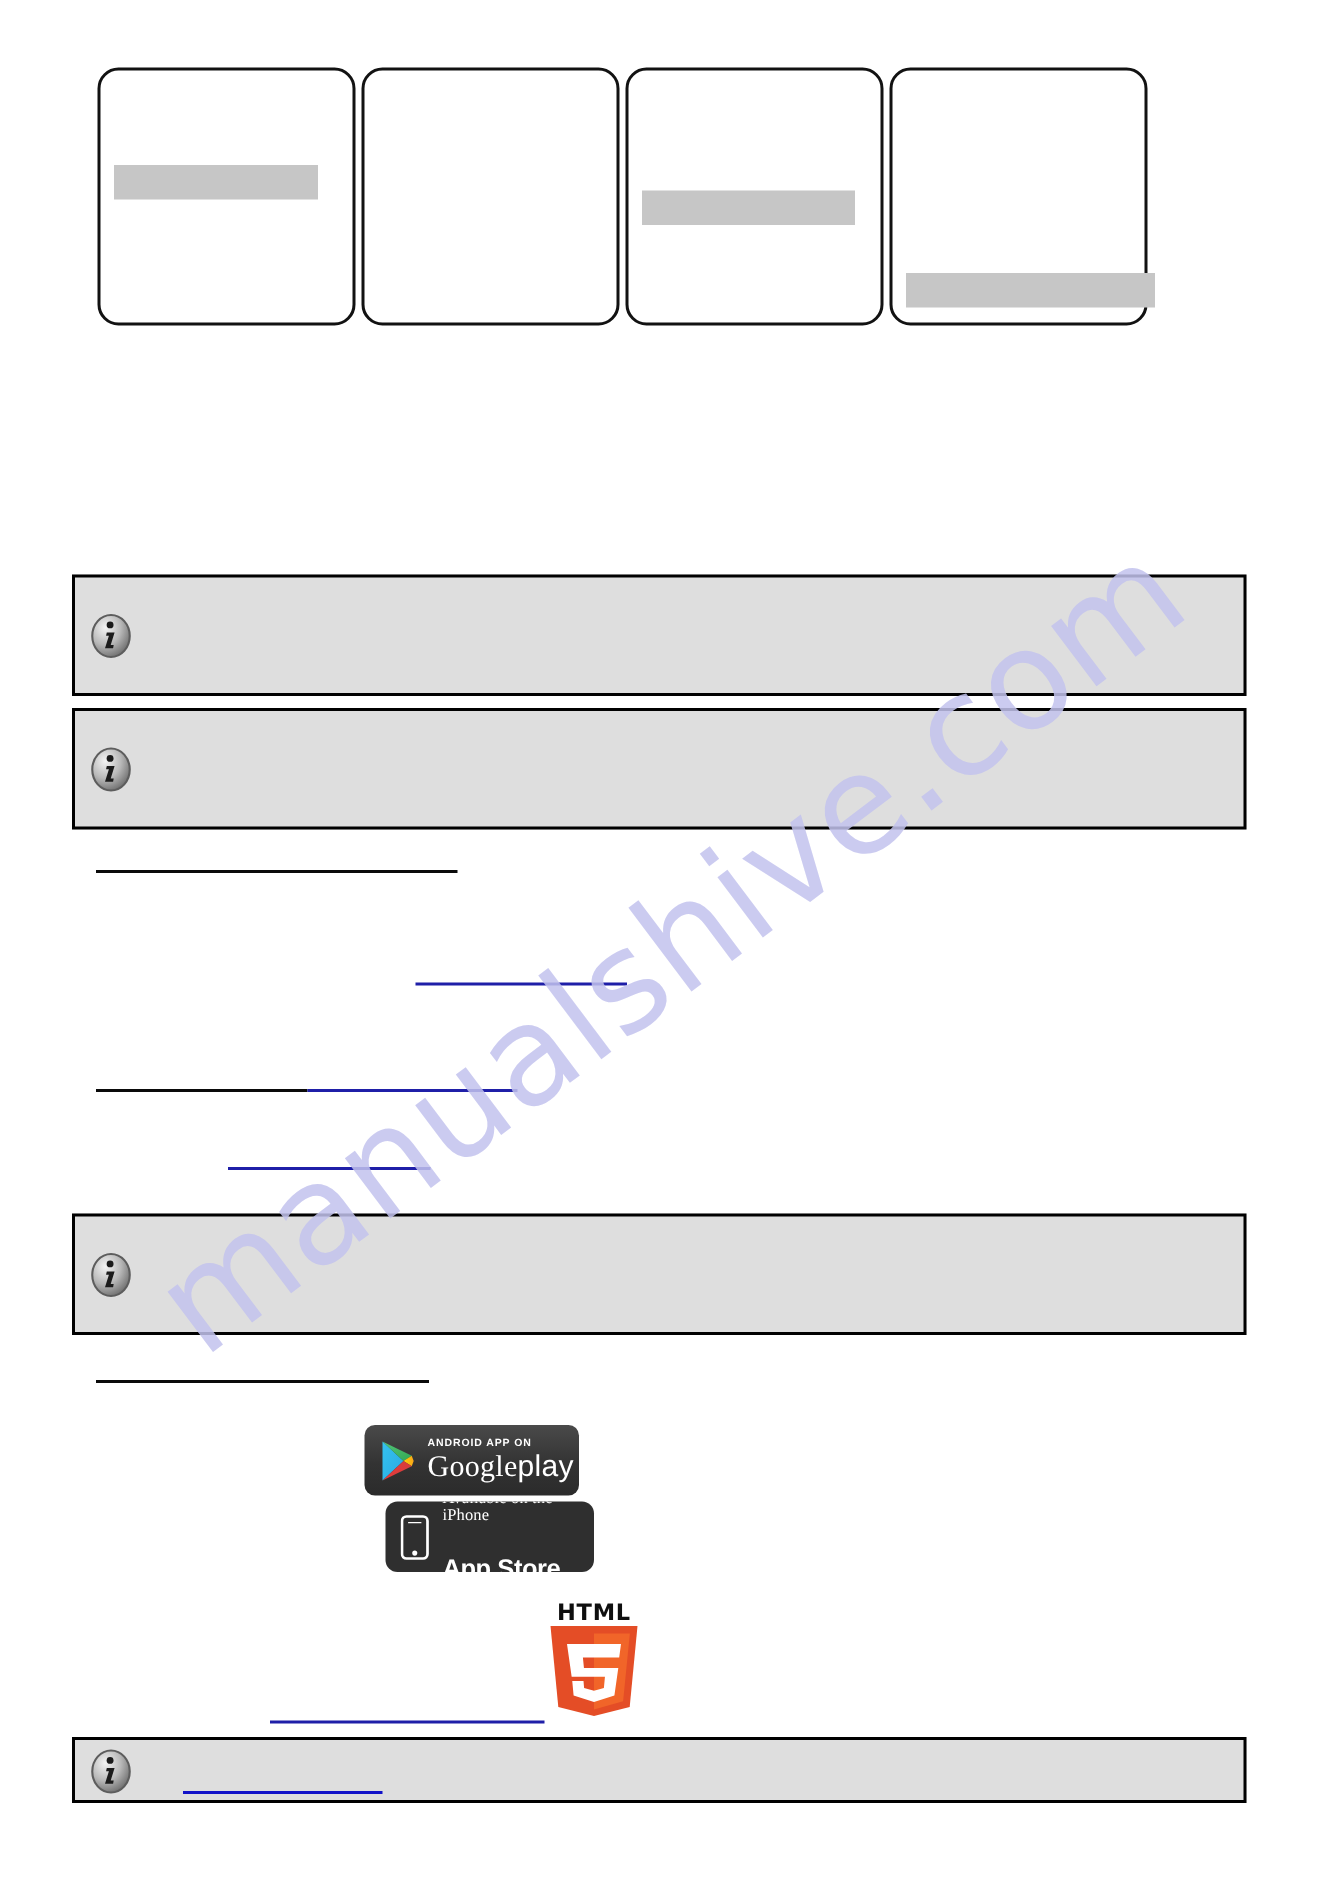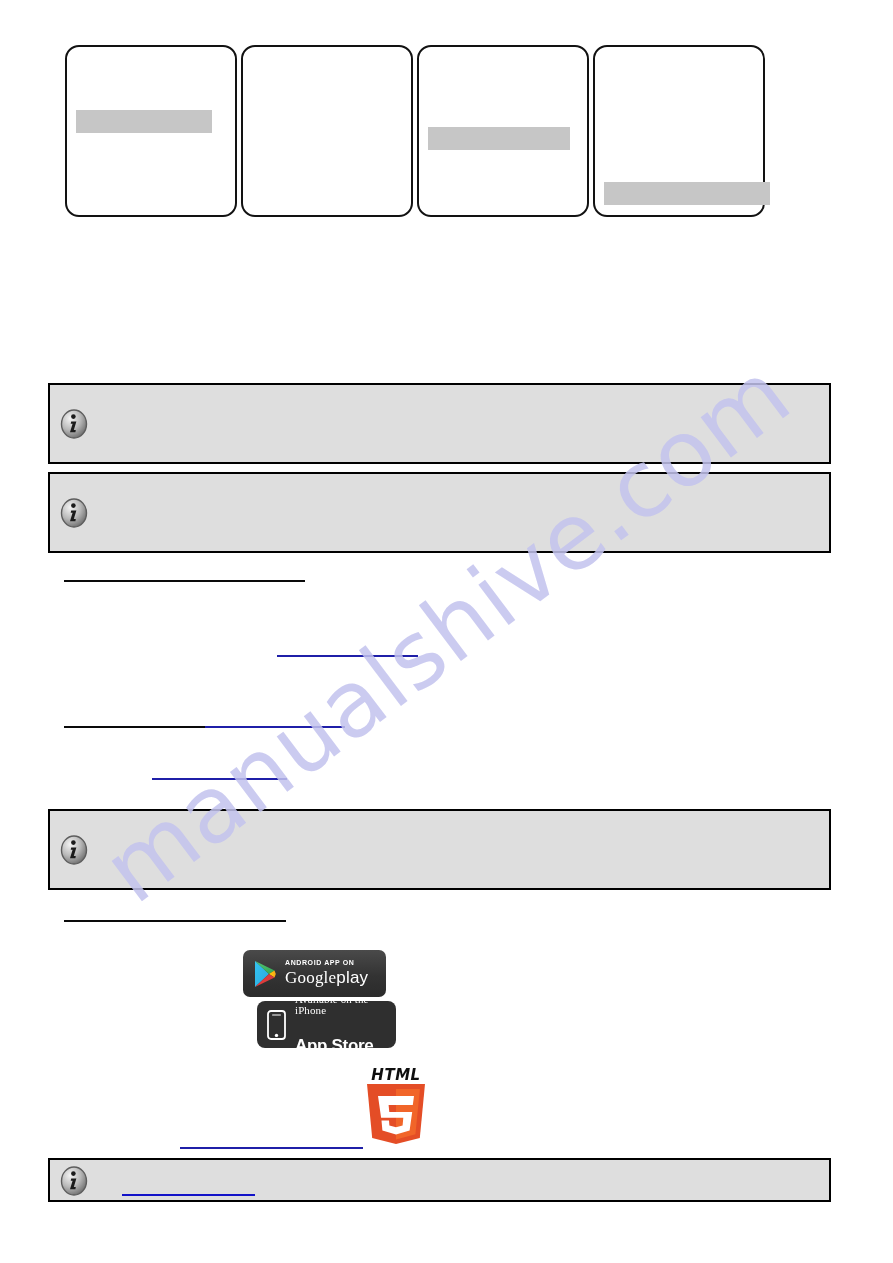--- a/index.html
+++ b/index.html
@@ -79,21 +79,21 @@
     background:linear-gradient(180deg,#4a4a4a 0%,#333333 55%,#2b2b2b 100%);
     padding-left:9px;
   }
   .gp-tri{width:26px;height:28px;flex:0 0 26px;margin-right:7px;}
   .gp-text{display:flex;flex-direction:column;justify-content:center;line-height:1;}
   .gp-sub{
     color:#ffffff;font-size:7px;font-weight:bold;letter-spacing:.6px;
     font-family:"Liberation Sans",sans-serif;margin-bottom:2px;
   }
   .gp-main{
-    color:#ffffff;font-size:17px;line-height:20px;
+    color:#ffffff;font-size:20px;line-height:20px;
     font-family:"Liberation Serif",serif;
     letter-spacing:.2px;
     white-space:nowrap;
   }
   .gp-main .play{font-family:"Liberation Sans",sans-serif;font-weight:300;}
 
   .badge-as{
     left:257px;top:1001px;width:139px;height:47px;
     background:#2f2f2f;border-radius:8px;padding-left:10px;
   }
@@ -106,21 +106,21 @@
     font-family:Liberation Serif, serif;margin-bottom:19px;
   }
   .as-main{
     color:#ffffff;font-size:17px;line-height:21px;font-weight:bold;
     font-family:"Liberation Sans",sans-serif;letter-spacing:-.3px;
     white-space:nowrap;
   }
 
   
   .html5{
-    position:absolute;left:362px;top:1068px;width:68px;height:76px;z-index:4;font-style:italic;
+    position:absolute;left:362px;top:1068px;width:68px;height:76px;z-index:4;
   }
   .html5-word{
     text-align:center;color:#0f0f0f;font-weight:bold;
     font-family:"DejaVu Sans",sans-serif;
     font-size:15px;letter-spacing:.5px;line-height:15px;height:16px;
   }
   .html5-shield{width:68px;height:60px;display:block;}
 </style>
 </head>
 <body>

